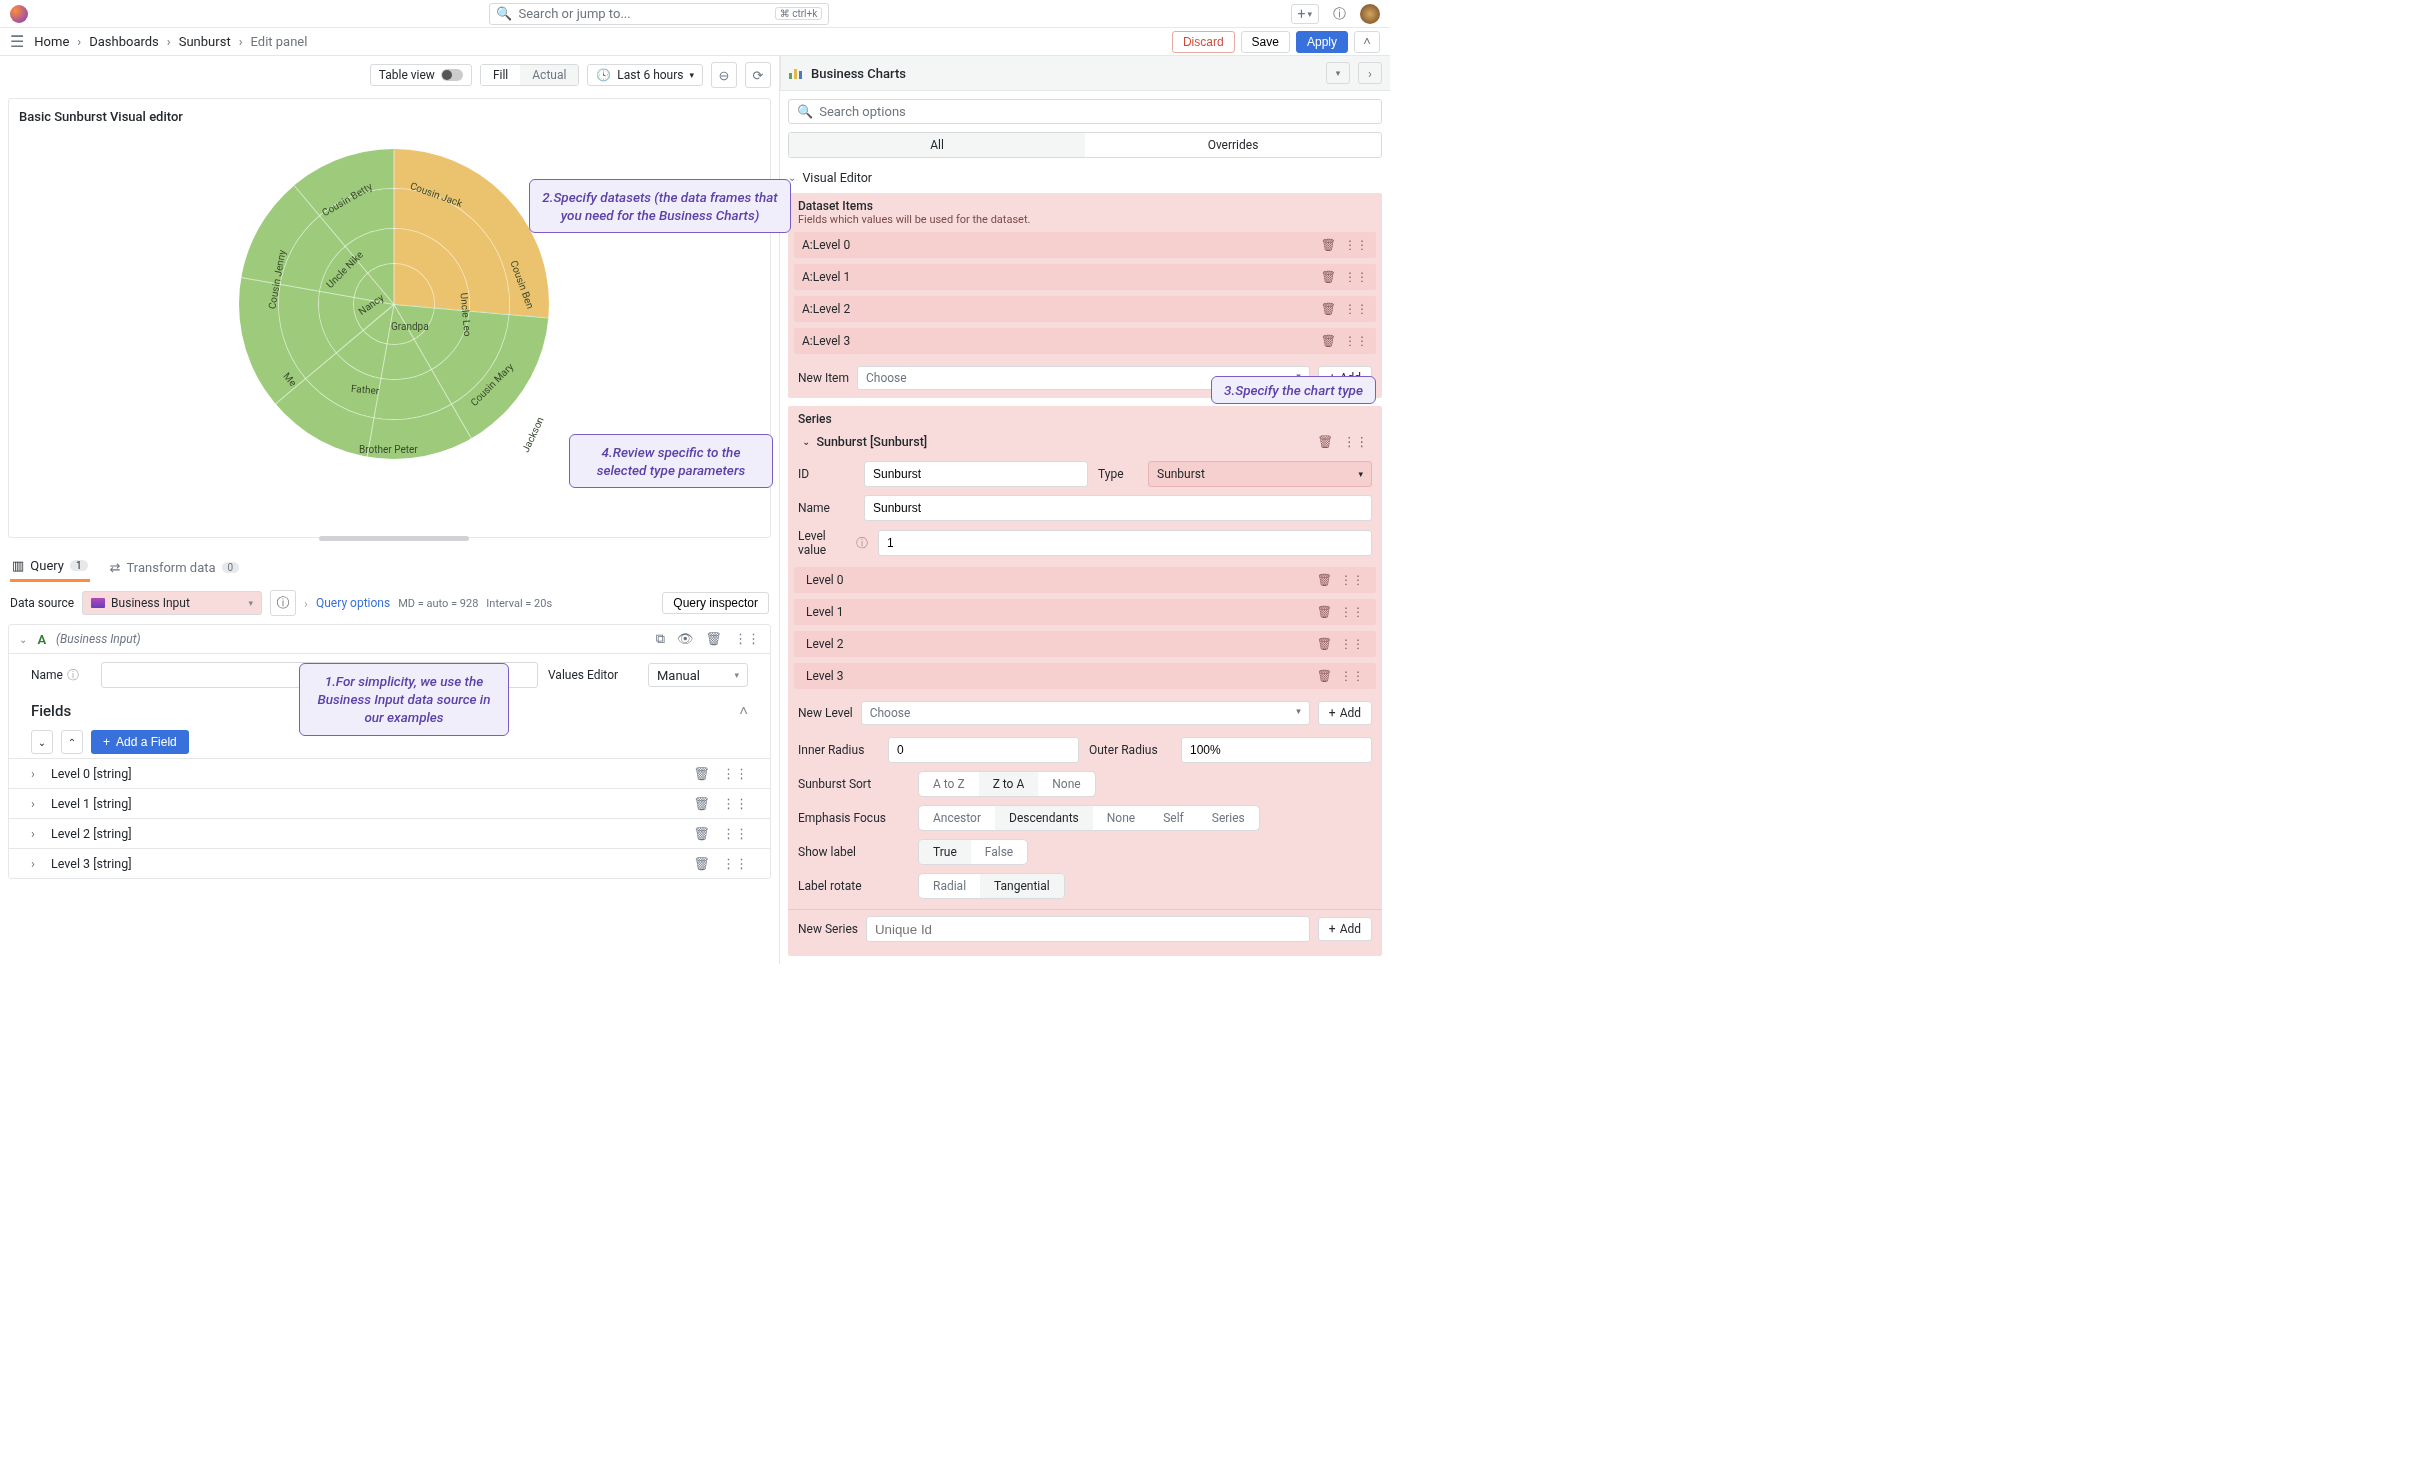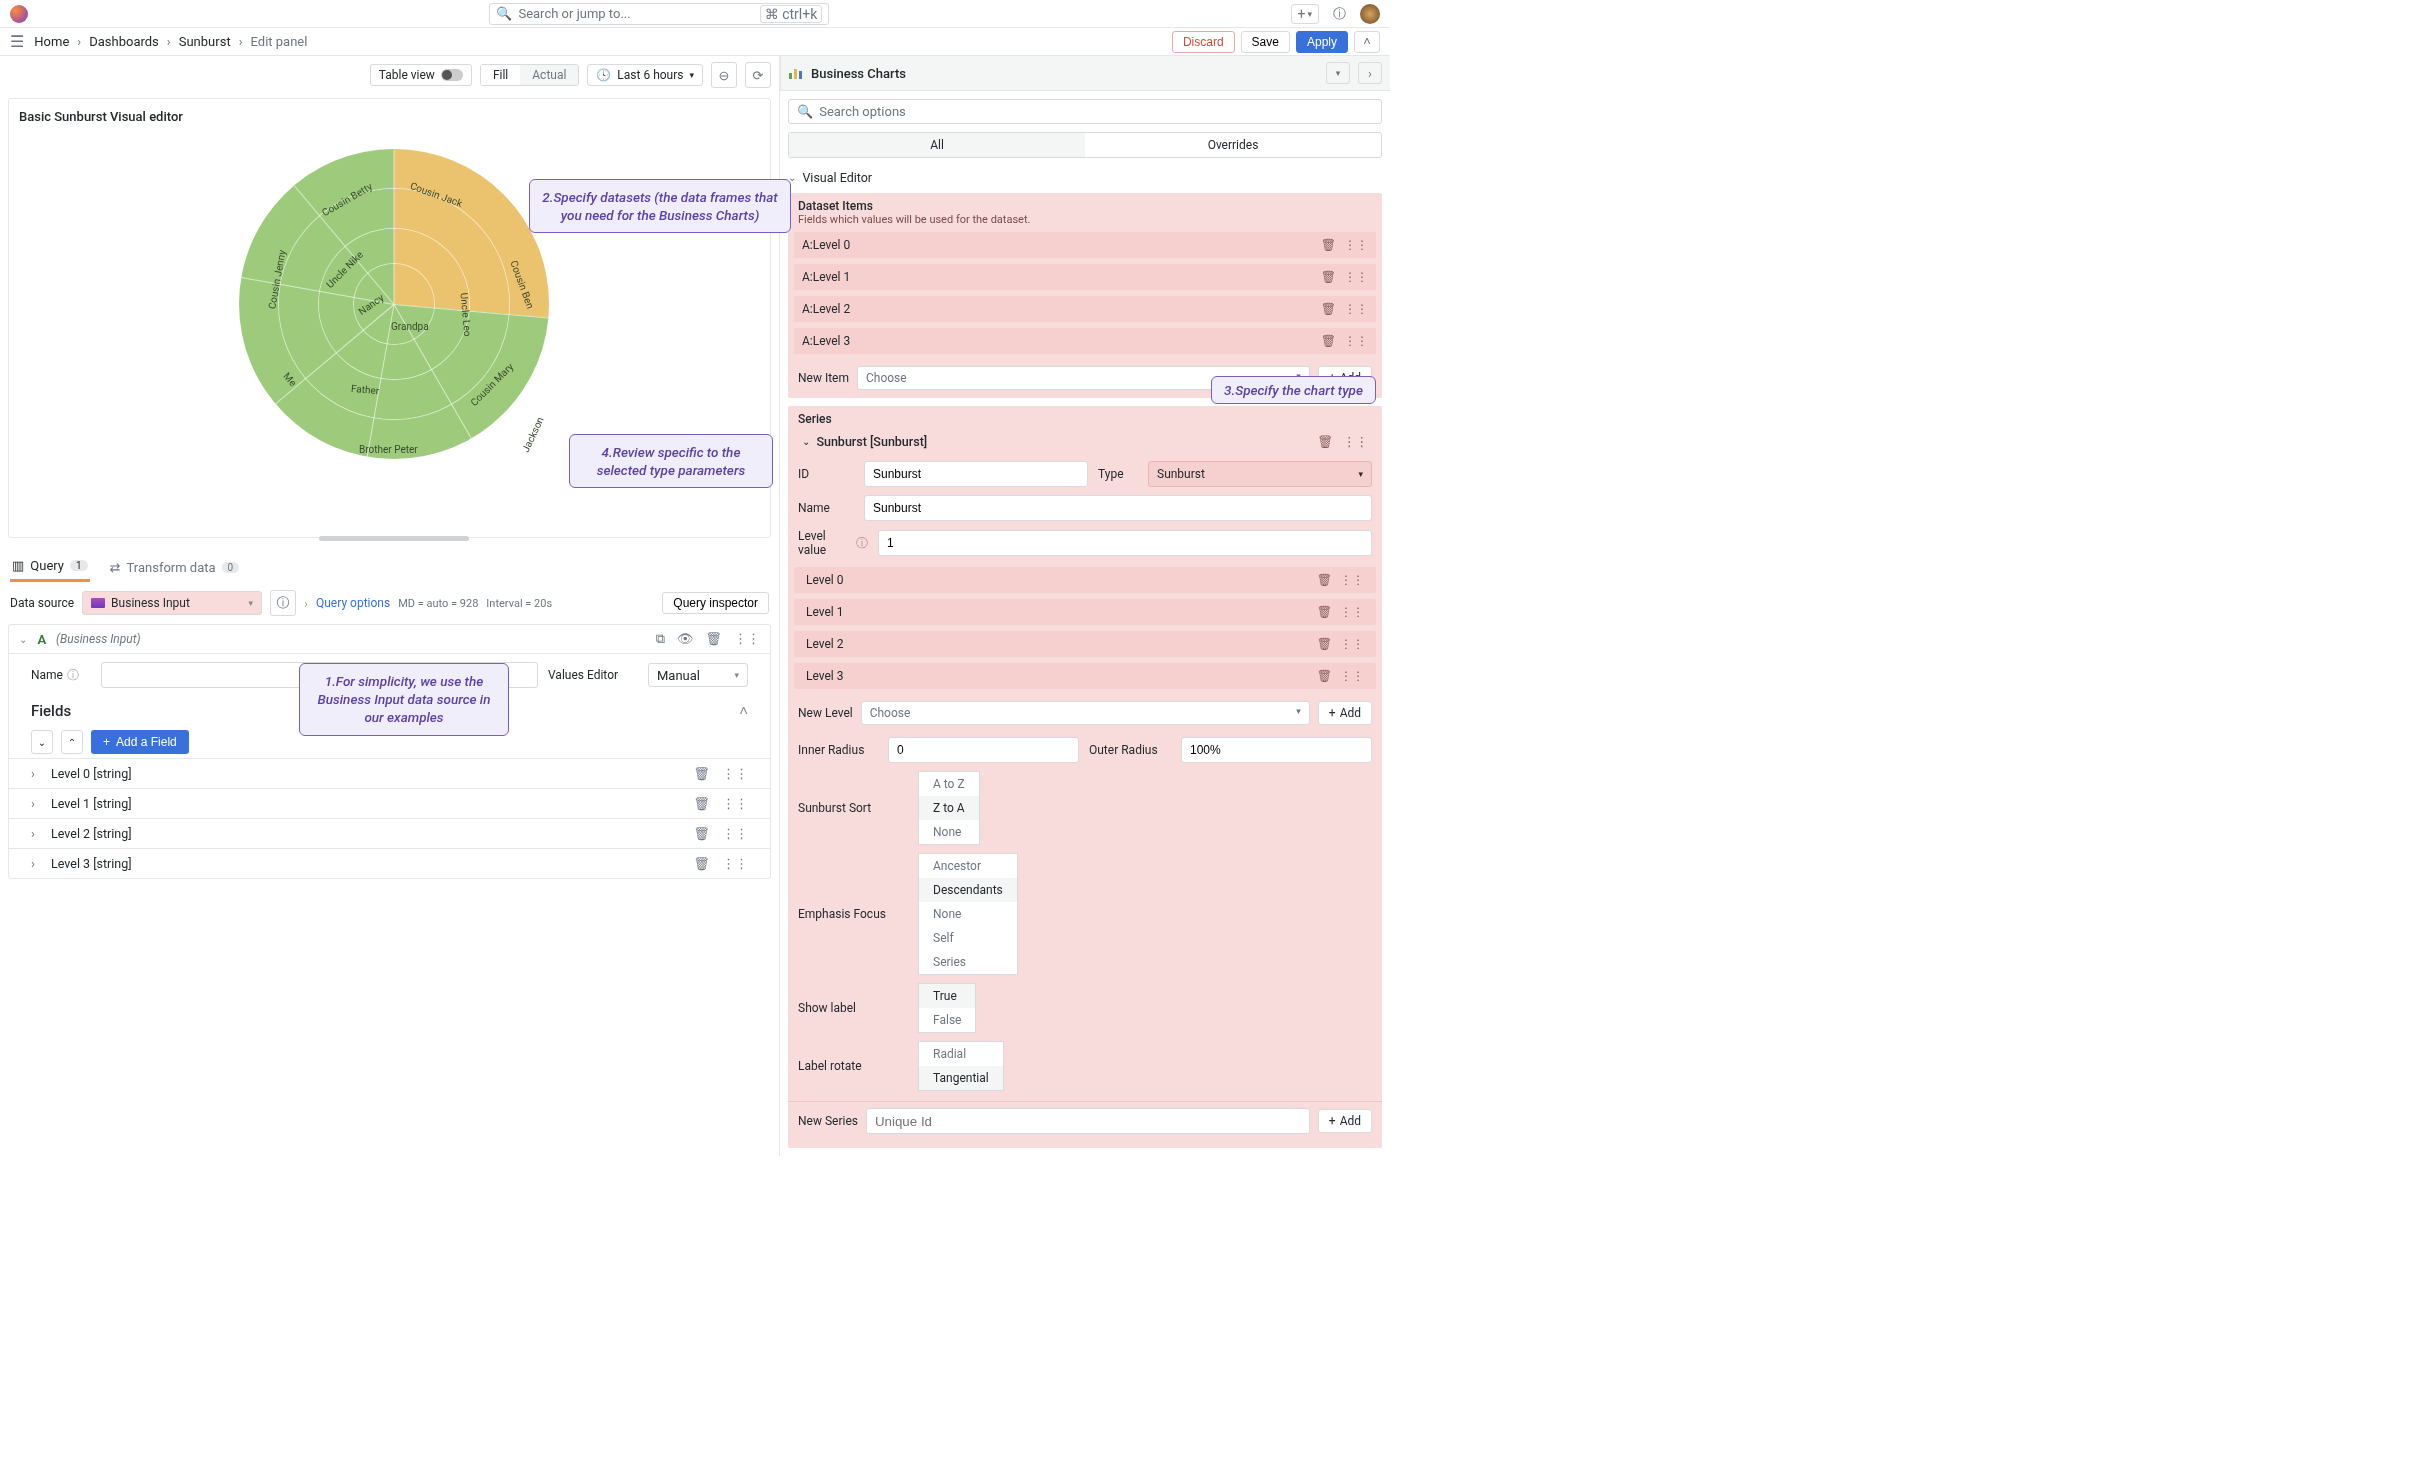--- a/index.html
+++ b/index.html
@@ -51,21 +51,21 @@
     border-radius: 3px;
     display: flex;
     align-items: center;
     padding: 0 6px;
     color: var(--text-muted);
     gap: 6px;
     position: relative;
   }
   .searchbar .kbd {
     position: absolute; right: 6px;
-    font-size: 14px;
+    font-size: 10px;
     border: 1px solid var(--border);
     border-radius: 3px;
     padding: 0 4px;
     color: var(--text-muted);
   }
   .topbar-right { display: flex; align-items: center; gap: 14px; color: var(--text-muted); }
   .avatar { width: 20px; height: 20px; border-radius: 50%; background: radial-gradient(circle,#d4a55a,#6b4226); }
   .plus-wrap { display:flex; align-items:center; gap:2px; border:1px solid var(--border); border-radius:3px; padding:1px 6px; font-size:14px; }
   
   .breadcrumb-row {
@@ -221,21 +221,21 @@
   .series-block{background:var(--pink-bg); margin:0 8px 8px 8px; border-radius:2px; padding:0 0 6px 0; position:relative;}
   .sub-head{display:flex;align-items:center;gap:6px;padding:8px 14px;font-size:12.5px;font-weight:500;}
   .sub-head .acts{margin-left:auto;display:flex;gap:10px;color:#8a5a5a;}
   .form-row{display:flex;align-items:center;gap:10px;padding:4px 10px;}
   .form-row .flabel{width:56px;font-size:12px;}
   .form-row .flabel.wide{width:110px;}
   .form-row input, .form-row .pseudo-input{
     flex:1;border:1px solid var(--border);border-radius:3px;height:26px;padding:0 8px;background:#fff;font-size:12px;
   }
   .form-row .pseudo-select{flex:1;border:1px solid var(--border);border-radius:3px;height:26px;padding:0 8px;background:#fff;display:flex;align-items:center;justify-content:space-between;font-size:12px;}
-  .seg2{display:flex;border:1px solid var(--border);border-radius:0;overflow:hidden;background:#fff;flex-direction:column;}
+  .seg2{display:flex;border:1px solid var(--border);border-radius:5px;overflow:hidden;background:#fff;}
   .seg2 div{padding:5px 14px;font-size:12px;color:var(--text-muted);}
   .seg2 .on{background:var(--bg-gray);color:var(--text);}
   .lvl-row{margin:0 6px 6px 6px;background:#f6cfcf;border-radius:2px;display:flex;align-items:center;padding:6px 12px;gap:8px;font-size:12px;}
   .lvl-row .grow{flex:1;}
   .right-note{position:absolute;right:6px;top:-30px;}
   
   .ring { position:absolute; border-radius:50%; }
   .ring.r3 { width:310px; height:310px; top:0; left:0;
     background: conic-gradient(var(--sunburst-yellow) 0deg 95deg, var(--sunburst-green) 95deg 360deg);
   }

